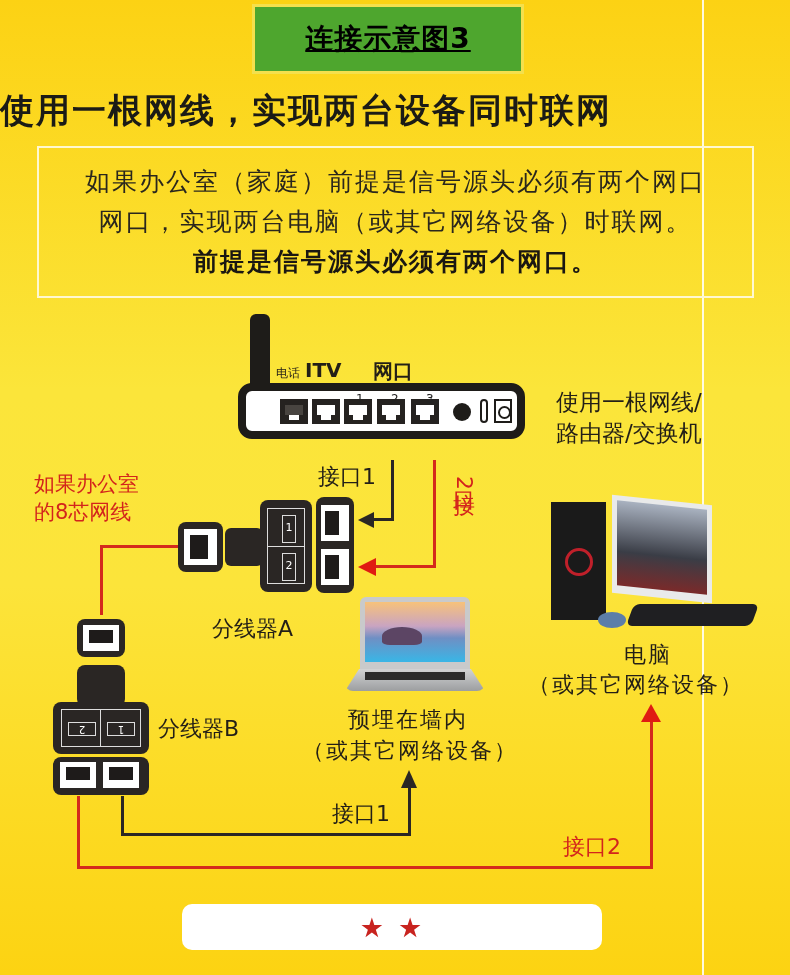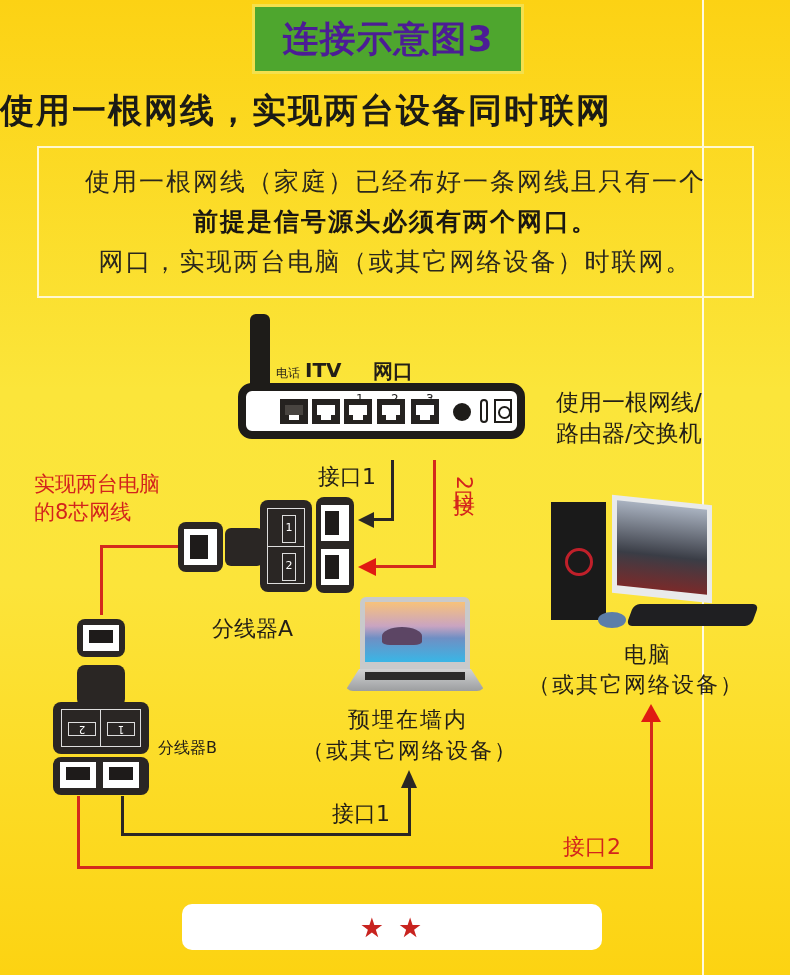--- a/index.html
+++ b/index.html
@@ -3,21 +3,21 @@
 <meta charset="utf-8">
 <style>
   html,body{margin:0;padding:0;}
   body{width:790px;height:975px;overflow:hidden;position:relative;
        background:linear-gradient(180deg,#fcd214 0%,#fbe53a 40%,#fce43a 60%,#fcd312 100%);
        font-family:"DejaVu Sans","Liberation Sans",sans-serif;color:#231f17;}
   .abs{position:absolute;}
   .vline{position:absolute;left:702px;top:0;width:2px;height:975px;background:rgba(255,255,255,0.85);}
   .title-box{left:252px;top:4px;width:272px;height:70px;background:#4ea62e;
              border:3px solid #f4e04d;box-sizing:border-box;display:flex;align-items:center;justify-content:center;}
-  .title-box span{color:#4c1d95;font-weight:bold;font-size:36px;letter-spacing:1px;}
+  .title-box span{color:#000000;font-weight:bold;font-size:28px;letter-spacing:1px;text-decoration:underline;}
   .subtitle{left:0;top:88px;width:790px;font-size:34px;font-weight:bold;color:#1b1b16;letter-spacing:2px;}
   .info-box{left:37px;top:146px;width:717px;height:152px;border:2px solid #fff8d0;box-sizing:border-box;
             text-align:center;}
   .info-line{font-size:25px;line-height:40px;letter-spacing:2px;color:#2a271d;}
   .info-line.bold{font-weight:bold;color:#1a1712;}
   .router{left:238px;top:383px;width:287px;height:56px;border:8px solid #1e1c19;border-radius:14px;background:#fff;box-sizing:border-box;}
   .antenna{left:250px;top:314px;width:20px;height:122px;background:#1e1c19;border-radius:6px 6px 0 0;}
   .port{position:absolute;top:8px;width:28px;height:25px;background:#252220;}
   .port .jack{position:absolute;left:5px;top:6px;width:18px;height:10px;background:#fff;}
   .port .jack:after{content:"";position:absolute;left:4px;top:10px;width:10px;height:5px;background:#fff;}
@@ -39,23 +39,23 @@
 <body>
 
 <div class="vline"></div>
 
 <div class="abs title-box">
   <span>连接示意图3</span>
 </div>
 <div class="abs subtitle">使用一根网线，实现两台设备同时联网</div>
 
 <div class="abs info-box">
-  <div class="info-line" style="margin-top:14px;">使用一根网线（家庭）已经布好一条网线且只有一个</div>
+  <div class="info-line" style="margin-top:14px;">如果办公室（家庭）前提是信号源头必须有两个网口</div>
+  <div class="info-line">网口，实现两台电脑（或其它网络设备）时联网。</div>
   <div class="info-line bold">前提是信号源头必须有两个网口。</div>
-  <div class="info-line">网口，实现两台电脑（或其它网络设备）时联网。</div>
 </div>
 
 <div class="abs antenna"></div>
 <div class="label" style="left:276px;top:365px;font-size:12px;">电话</div>
 <div class="label" style="left:305px;top:358px;font-size:20px;font-weight:bold;">ITV</div>
 <div class="label" style="left:373px;top:358px;font-size:20px;font-weight:bold;">网口</div>
 <div class="abs router">
   <div class="port phone-port" style="left:34px;">
       <div class="jack"></div>
     </div>
@@ -86,21 +86,21 @@
 <div class="line blk" style="left:391px;top:460px;width:3px;height:60px;"></div>
 <div class="line blk" style="left:372px;top:518px;width:22px;height:3px;"></div>
 <div class="abs" style="left:358px;top:512px;width:0;height:0;border-top:8px solid transparent;border-bottom:8px solid transparent;border-right:16px solid #2a2624;"></div>
 <div class="label" style="left:318px;top:462px;font-size:22px;">接口1</div>
 
 <div class="line rd" style="left:433px;top:460px;width:3px;height:108px;"></div>
 <div class="line rd" style="left:372px;top:565px;width:64px;height:3px;"></div>
 <div class="abs" style="left:358px;top:558px;width:0;height:0;border-top:9px solid transparent;border-bottom:9px solid transparent;border-right:18px solid #e01b12;"></div>
 <div class="label red" style="left:449px;top:476px;font-size:22px;writing-mode:vertical-rl;">接口2</div>
 
-<div class="label red" style="left:34px;top:470px;font-size:21px;line-height:28px;">实现两台电脑</div>
+<div class="label red" style="left:34px;top:470px;font-size:21px;line-height:28px;">如果办公室</div>
 <div class="label red" style="left:34px;top:498px;font-size:21px;line-height:28px;">的8芯网线</div>
 
 <div class="splitter-dark" style="left:178px;top:522px;width:45px;height:50px;">
   <div class="rj-white" style="left:6px;top:7px;width:33px;height:36px;">
       <div class="rj-black" style="left:6px;top:6px;width:18px;height:24px;"></div>
     </div>
 </div>
 <div class="splitter-dark" style="left:225px;top:528px;width:38px;height:38px;border-radius:6px;"></div>
 <div class="splitter-dark" style="left:260px;top:500px;width:52px;height:92px;">
   <div style="position:absolute;left:7px;top:8px;width:38px;height:76px;border:1px solid #ddd;box-sizing:border-box;">
@@ -136,21 +136,21 @@
   </div>
 </div>
 <div class="splitter-dark" style="left:53px;top:757px;width:96px;height:38px;">
   <div class="rj-white" style="left:7px;top:5px;width:36px;height:26px;">
       <div class="rj-black" style="left:6px;top:5px;width:24px;height:13px;"></div>
     </div>
   <div class="rj-white" style="left:50px;top:5px;width:36px;height:26px;">
       <div class="rj-black" style="left:6px;top:5px;width:24px;height:13px;"></div>
     </div>
 </div>
-<div class="label" style="left:158px;top:714px;font-size:16px;margin-top:24px;">分线器B</div>
+<div class="label" style="left:158px;top:714px;font-size:22px;">分线器B</div>
 
 <div class="line blk" style="left:121px;top:796px;width:3px;height:40px;"></div>
 <div class="line blk" style="left:121px;top:833px;width:290px;height:3px;"></div>
 <div class="line blk" style="left:408px;top:785px;width:3px;height:51px;"></div>
 <div class="abs" style="left:401px;top:770px;width:0;height:0;border-left:8px solid transparent;border-right:8px solid transparent;border-bottom:18px solid #2a2624;"></div>
 <div class="label" style="left:332px;top:799px;font-size:22px;">接口1</div>
 
 <div class="line rd" style="left:77px;top:796px;width:3px;height:72px;"></div>
 <div class="line rd" style="left:77px;top:866px;width:576px;height:3px;"></div>
 <div class="line rd" style="left:650px;top:718px;width:3px;height:151px;"></div>

